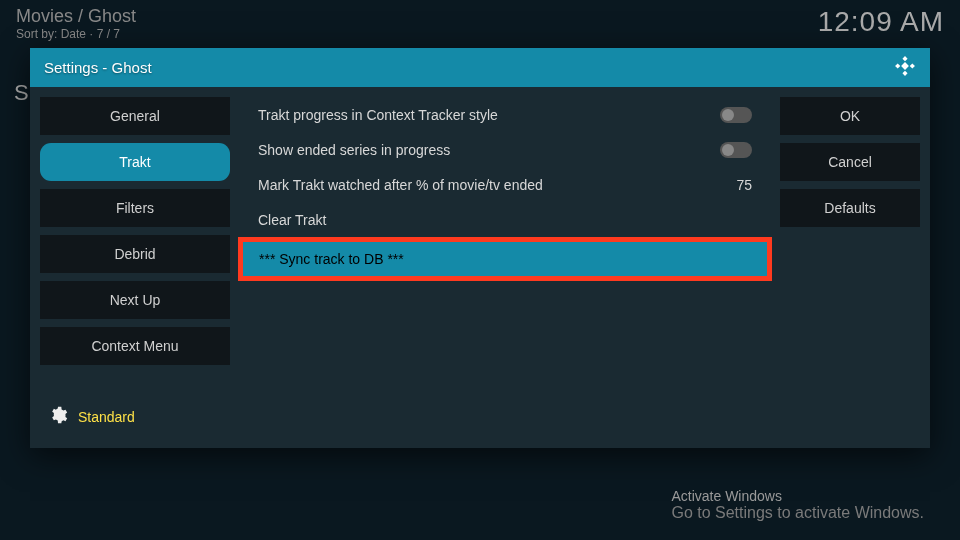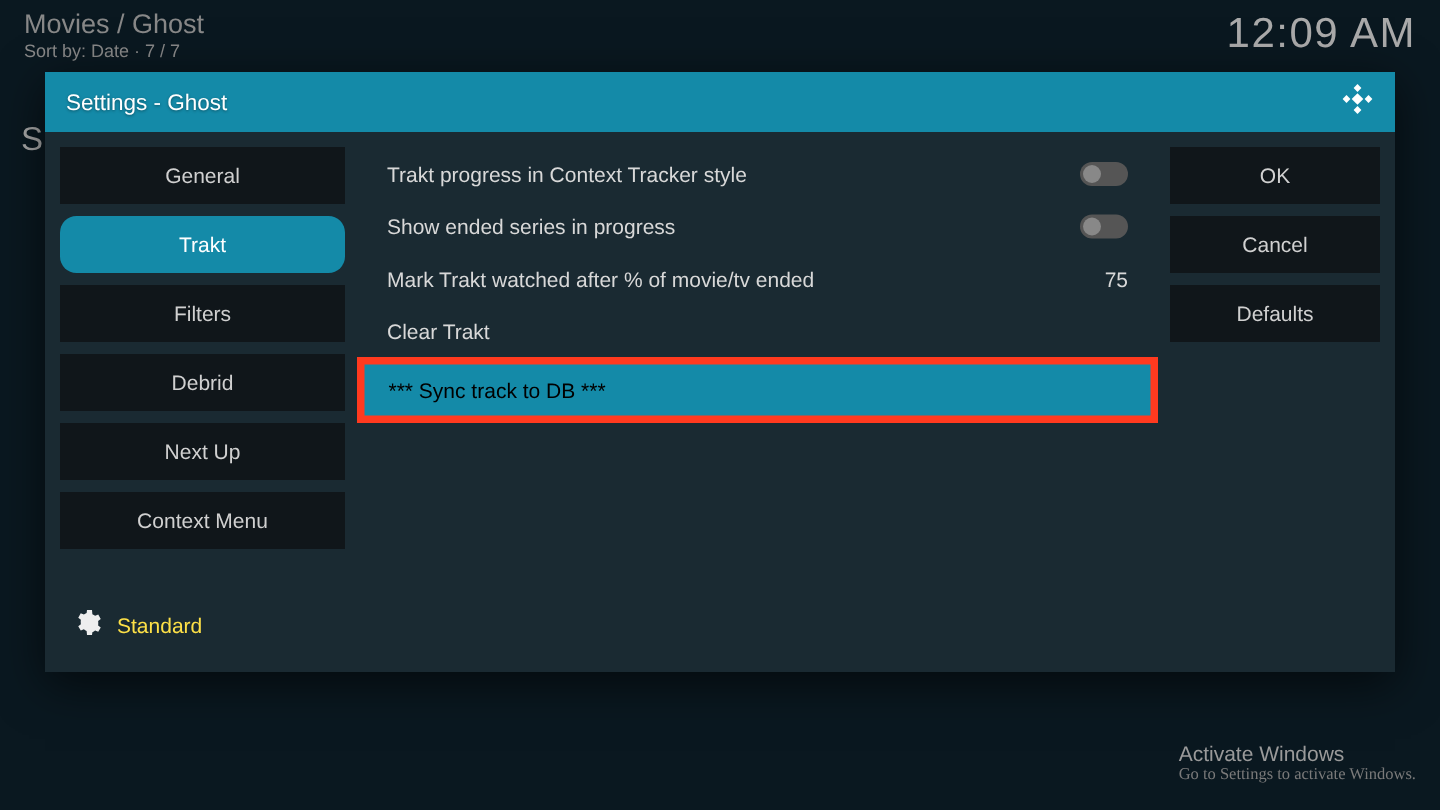--- a/index.html
+++ b/index.html
@@ -102,26 +102,26 @@
     background: #10161a;
     color: #d0d0d0;
     text-align: center;
     padding: 11px 4px;
     font-size: 14px;
     cursor: pointer;
   }
 
   .watermark {
     position: absolute;
-    right: 16px; bottom: 18px;
+    right: 36px; bottom: 18px;
     text-align: left;
     color: #7a7a7a;
   }
   .watermark .t1 { font-size: 14px; color: #9a9a9a; }
-  .watermark .t2 { font-size: 11px; font-family: Liberation Serif, serif; }
+  .watermark .t2 { font-size: 16px; }
 </style>
 </head>
 <body>
 
 <div class="bg-header">
   <div>
     <div class="breadcrumb">Movies / Ghost</div>
     <div class="sortline">Sort by: Date  ·  7 / 7</div>
   </div>
   <div class="clock">12:09 AM</div>

